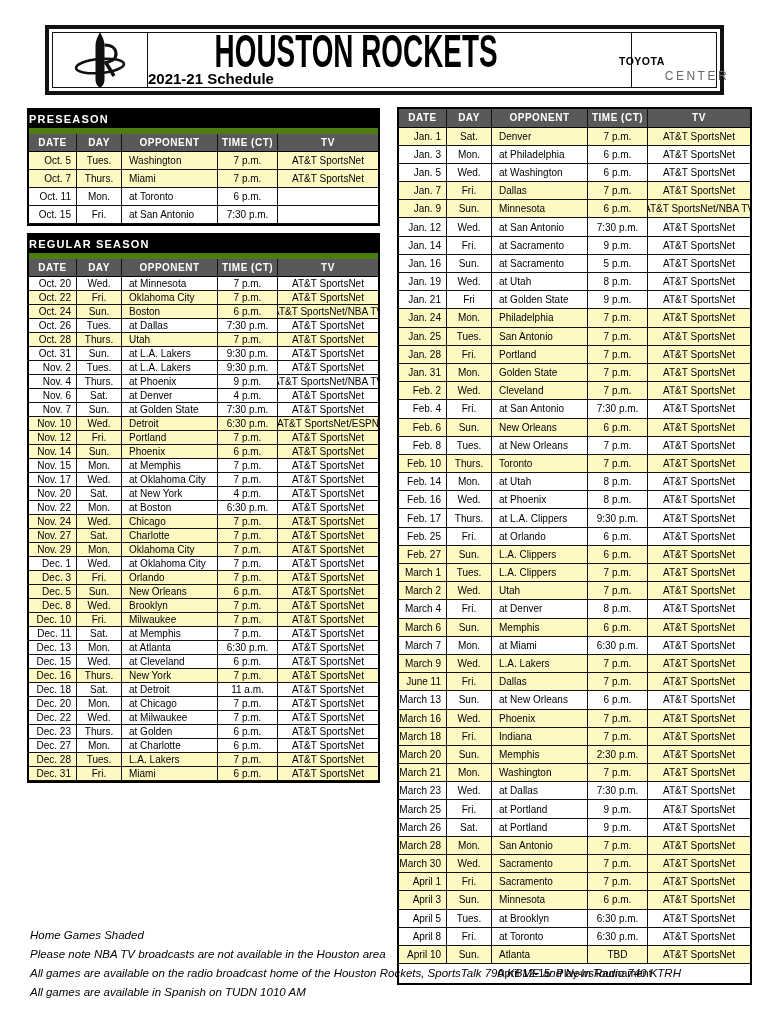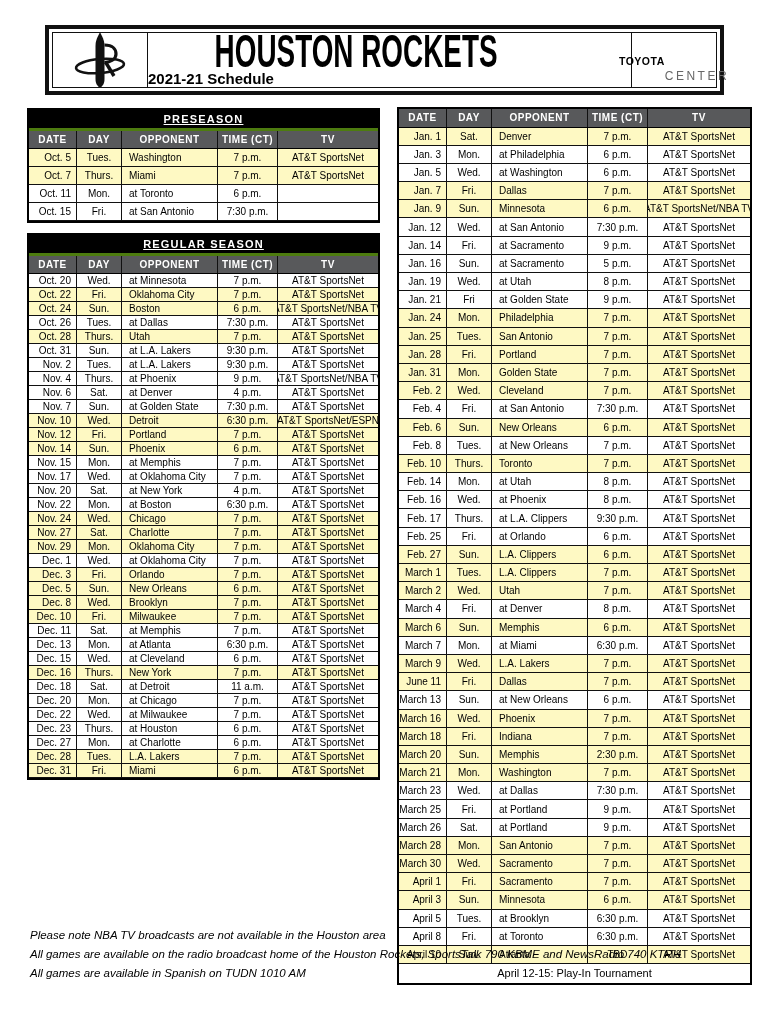--- a/index.html
+++ b/index.html
@@ -11,21 +11,21 @@
   .hcell-logo{width:94px;border-right:1.5px solid #111;display:flex;align-items:center;justify-content:center;}
   .hcell-title{flex:1;border-right:1.5px solid #111;display:flex;flex-direction:column;align-items:flex-start;justify-content:center;overflow:hidden;}
   .hcell-toyota{width:84px;display:flex;align-items:center;justify-content:center;}
   .big-title{font-weight:bold;font-size:41px;line-height:36px;white-space:nowrap;transform:scale(0.68,1.12);letter-spacing:0px;}
   .sub-title{font-weight:bold;font-size:15px;margin-top:1px;}
   .toyota-word{font-weight:bold;font-size:10.5px;letter-spacing:0.5px;margin-top:2px;}
   .center-word{font-size:12px;color:#666;letter-spacing:2.5px;margin-top:32px;}
 
   
   .tbl{position:absolute;border:2px solid #000;background:#fff;box-sizing:border-box;}
-  .title-bar{background:#000;color:#fff;font-weight:bold;font-size:11px;letter-spacing:1.2px;text-align:center;height:18px;line-height:18px;border-bottom:3px solid #4d7c0f;text-decoration:underline;}
+  .title-bar{background:#000;color:#fff;font-weight:bold;font-size:11px;letter-spacing:1.2px;text-align:left;height:18px;line-height:18px;border-bottom:6px solid #4d7c0f;}
   .hrow{display:flex;background:#58595b;border-bottom:1px solid #000;box-sizing:border-box;}
   .hrow .tcell{color:#fff;font-weight:bold;font-size:10px;letter-spacing:0.5px;justify-content:center;padding:0;text-align:right;}
   .trow{display:flex;background:#fff;border-bottom:1px solid #111;box-sizing:border-box;}
   .trow.home{background:#fef9c3;}
   .tcell{border-right:1px solid #111;display:flex;align-items:center;font-size:10px;box-sizing:border-box;overflow:hidden;white-space:nowrap;}
   .tcell:last-child{border-right:none;}
   .c-date{width:48px;justify-content:flex-end;padding-right:5px;}
   .c-day{width:45px;justify-content:center;}
   .c-opp{width:96px;padding-left:7px;}
   .c-time{width:60px;justify-content:center;}
@@ -350,21 +350,21 @@
       <div class="trow">
         <div class="tcell c-date">Dec. 22</div>
         <div class="tcell c-day">Wed.</div>
         <div class="tcell c-opp">at Milwaukee</div>
         <div class="tcell c-time">7 p.m.</div>
         <div class="tcell c-tv">AT&amp;T SportsNet</div>
       </div>
       <div class="trow">
         <div class="tcell c-date">Dec. 23</div>
         <div class="tcell c-day">Thurs.</div>
-        <div class="tcell c-opp">at Houston</div>
+        <div class="tcell c-opp">at Golden</div>
         <div class="tcell c-time">6 p.m.</div>
         <div class="tcell c-tv">AT&amp;T SportsNet</div>
       </div>
       <div class="trow">
         <div class="tcell c-date">Dec. 27</div>
         <div class="tcell c-day">Mon.</div>
         <div class="tcell c-opp">at Charlotte</div>
         <div class="tcell c-time">6 p.m.</div>
         <div class="tcell c-tv">AT&amp;T SportsNet</div>
       </div>
@@ -714,16 +714,17 @@
         <div class="tcell c-day">Sun.</div>
         <div class="tcell c-opp">Atlanta</div>
         <div class="tcell c-time">TBD</div>
         <div class="tcell c-tv">AT&amp;T SportsNet</div>
       </div>
     </div>
   <div class="footer-row">April 12-15: Play-In Tournament</div>
 </div>
 
 <div class="notes">
+  <div>Home Games Shaded</div>
   <div>Please note NBA TV broadcasts are not available in the Houston area</div>
   <div>All games are available on the radio broadcast home of the Houston Rockets, SportsTalk 790 KBME and NewsRadio 740 KTRH</div>
   <div>All games are available in Spanish on TUDN 1010 AM</div>
 </div>
 
 </body></html>

